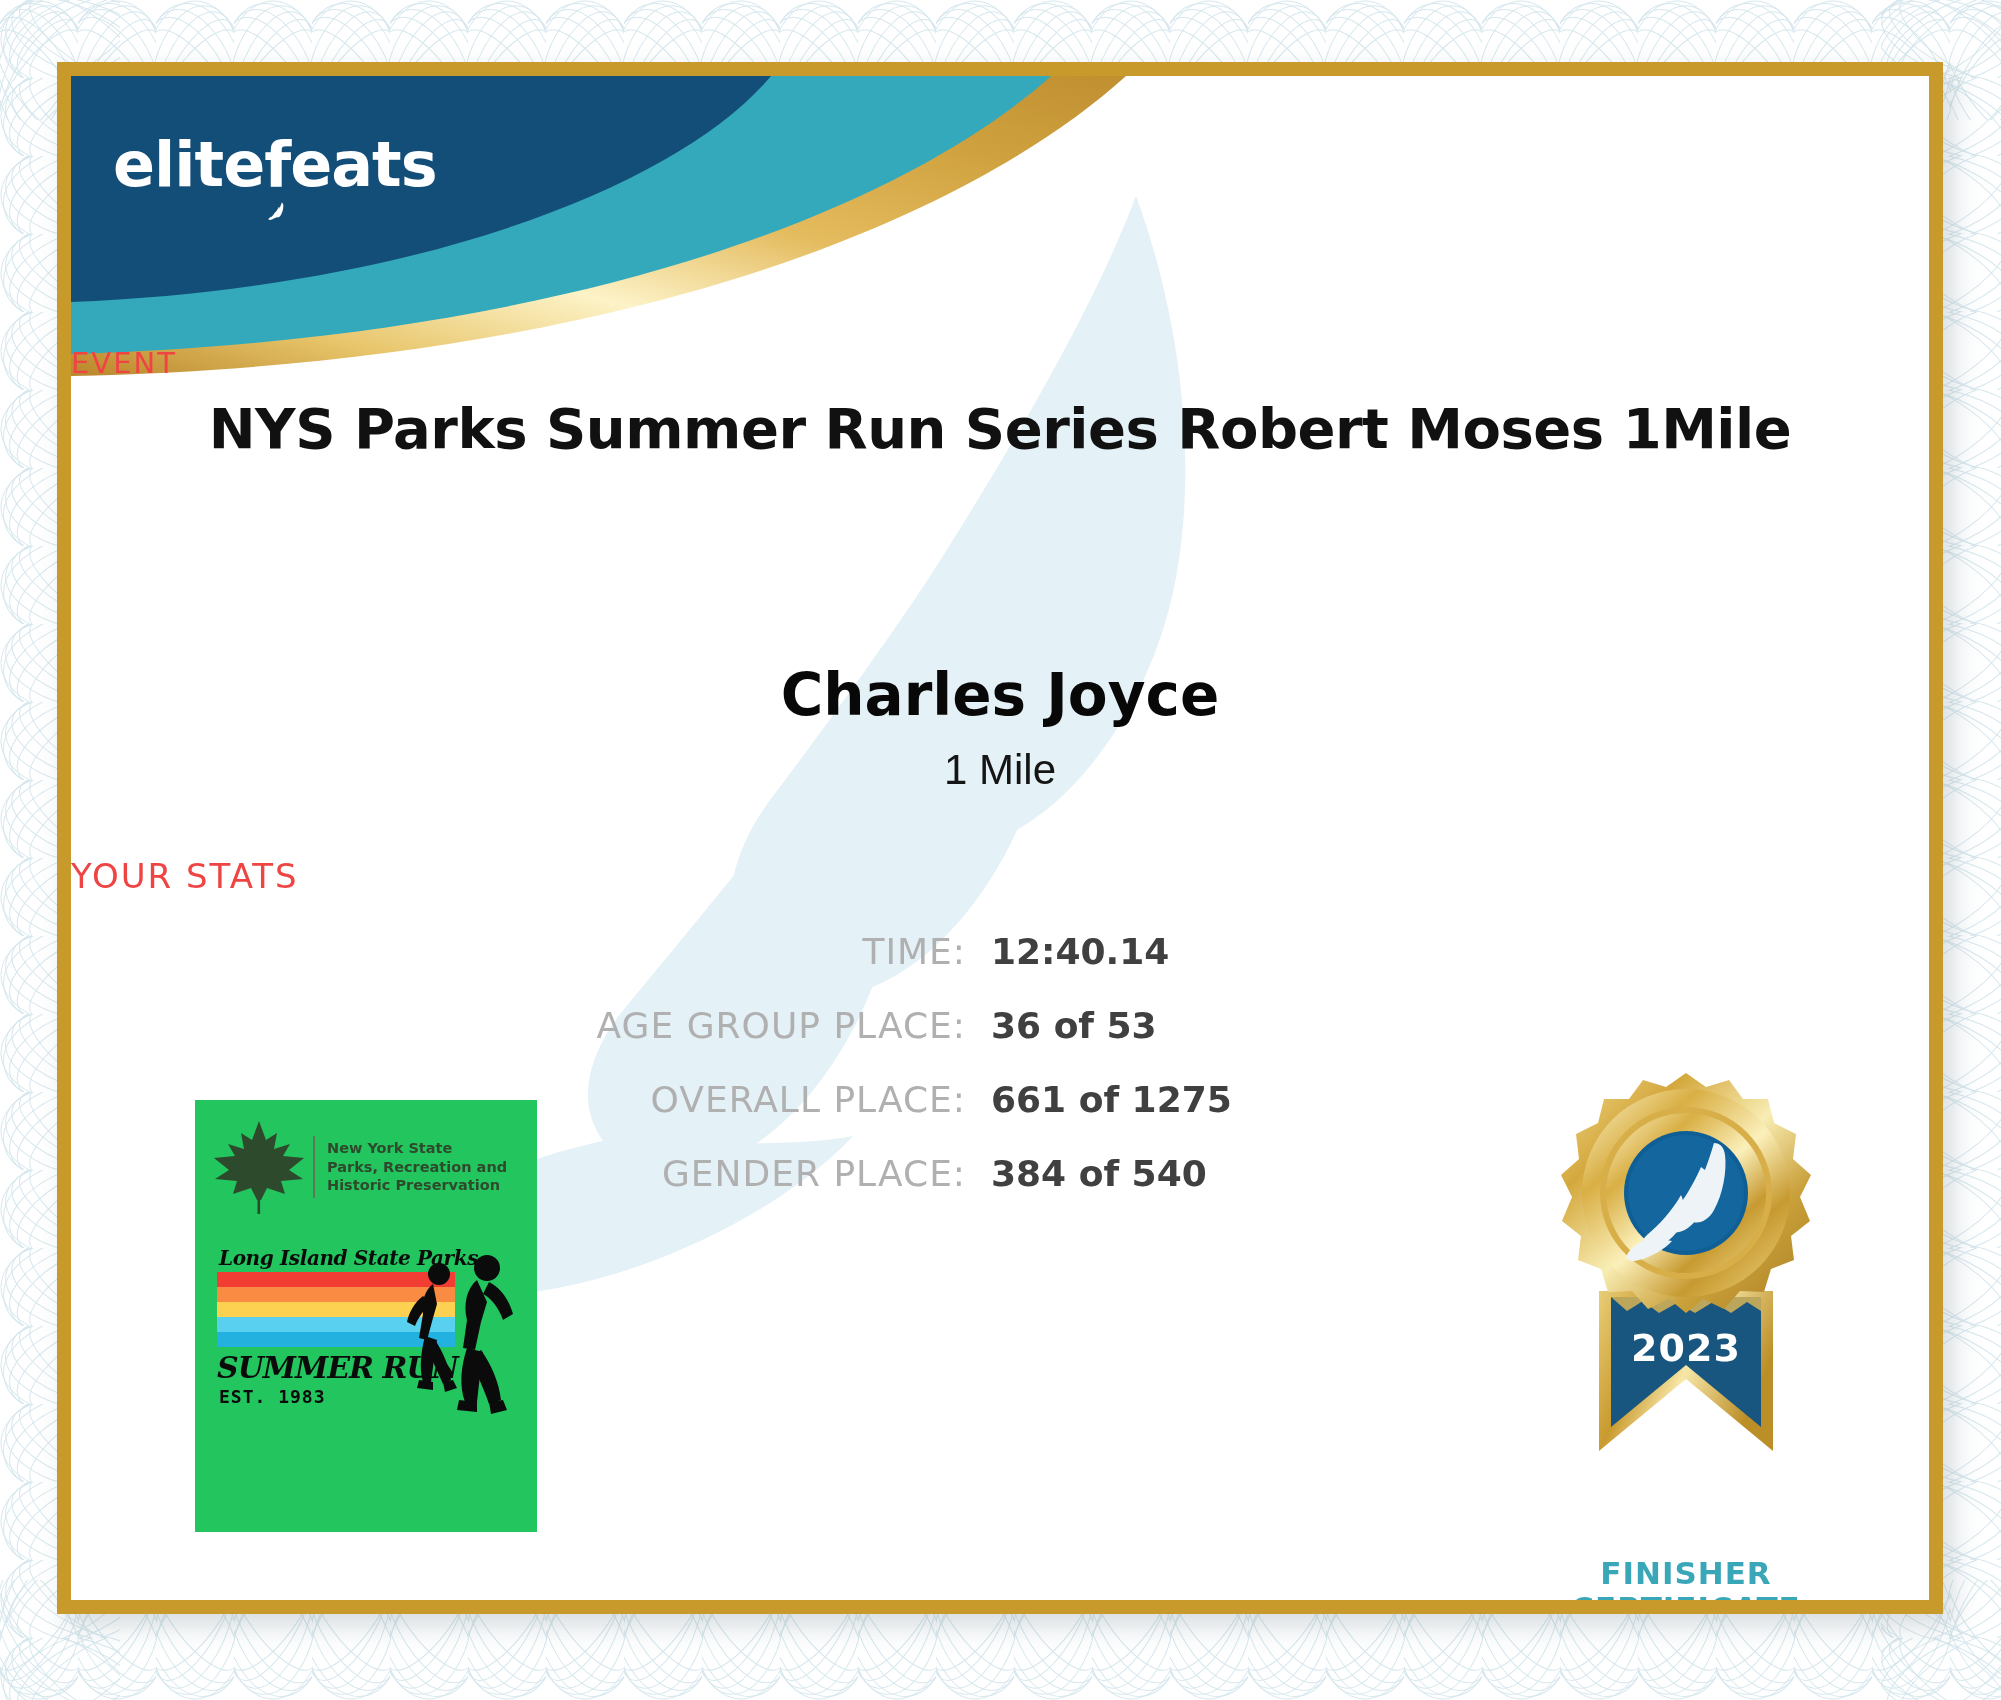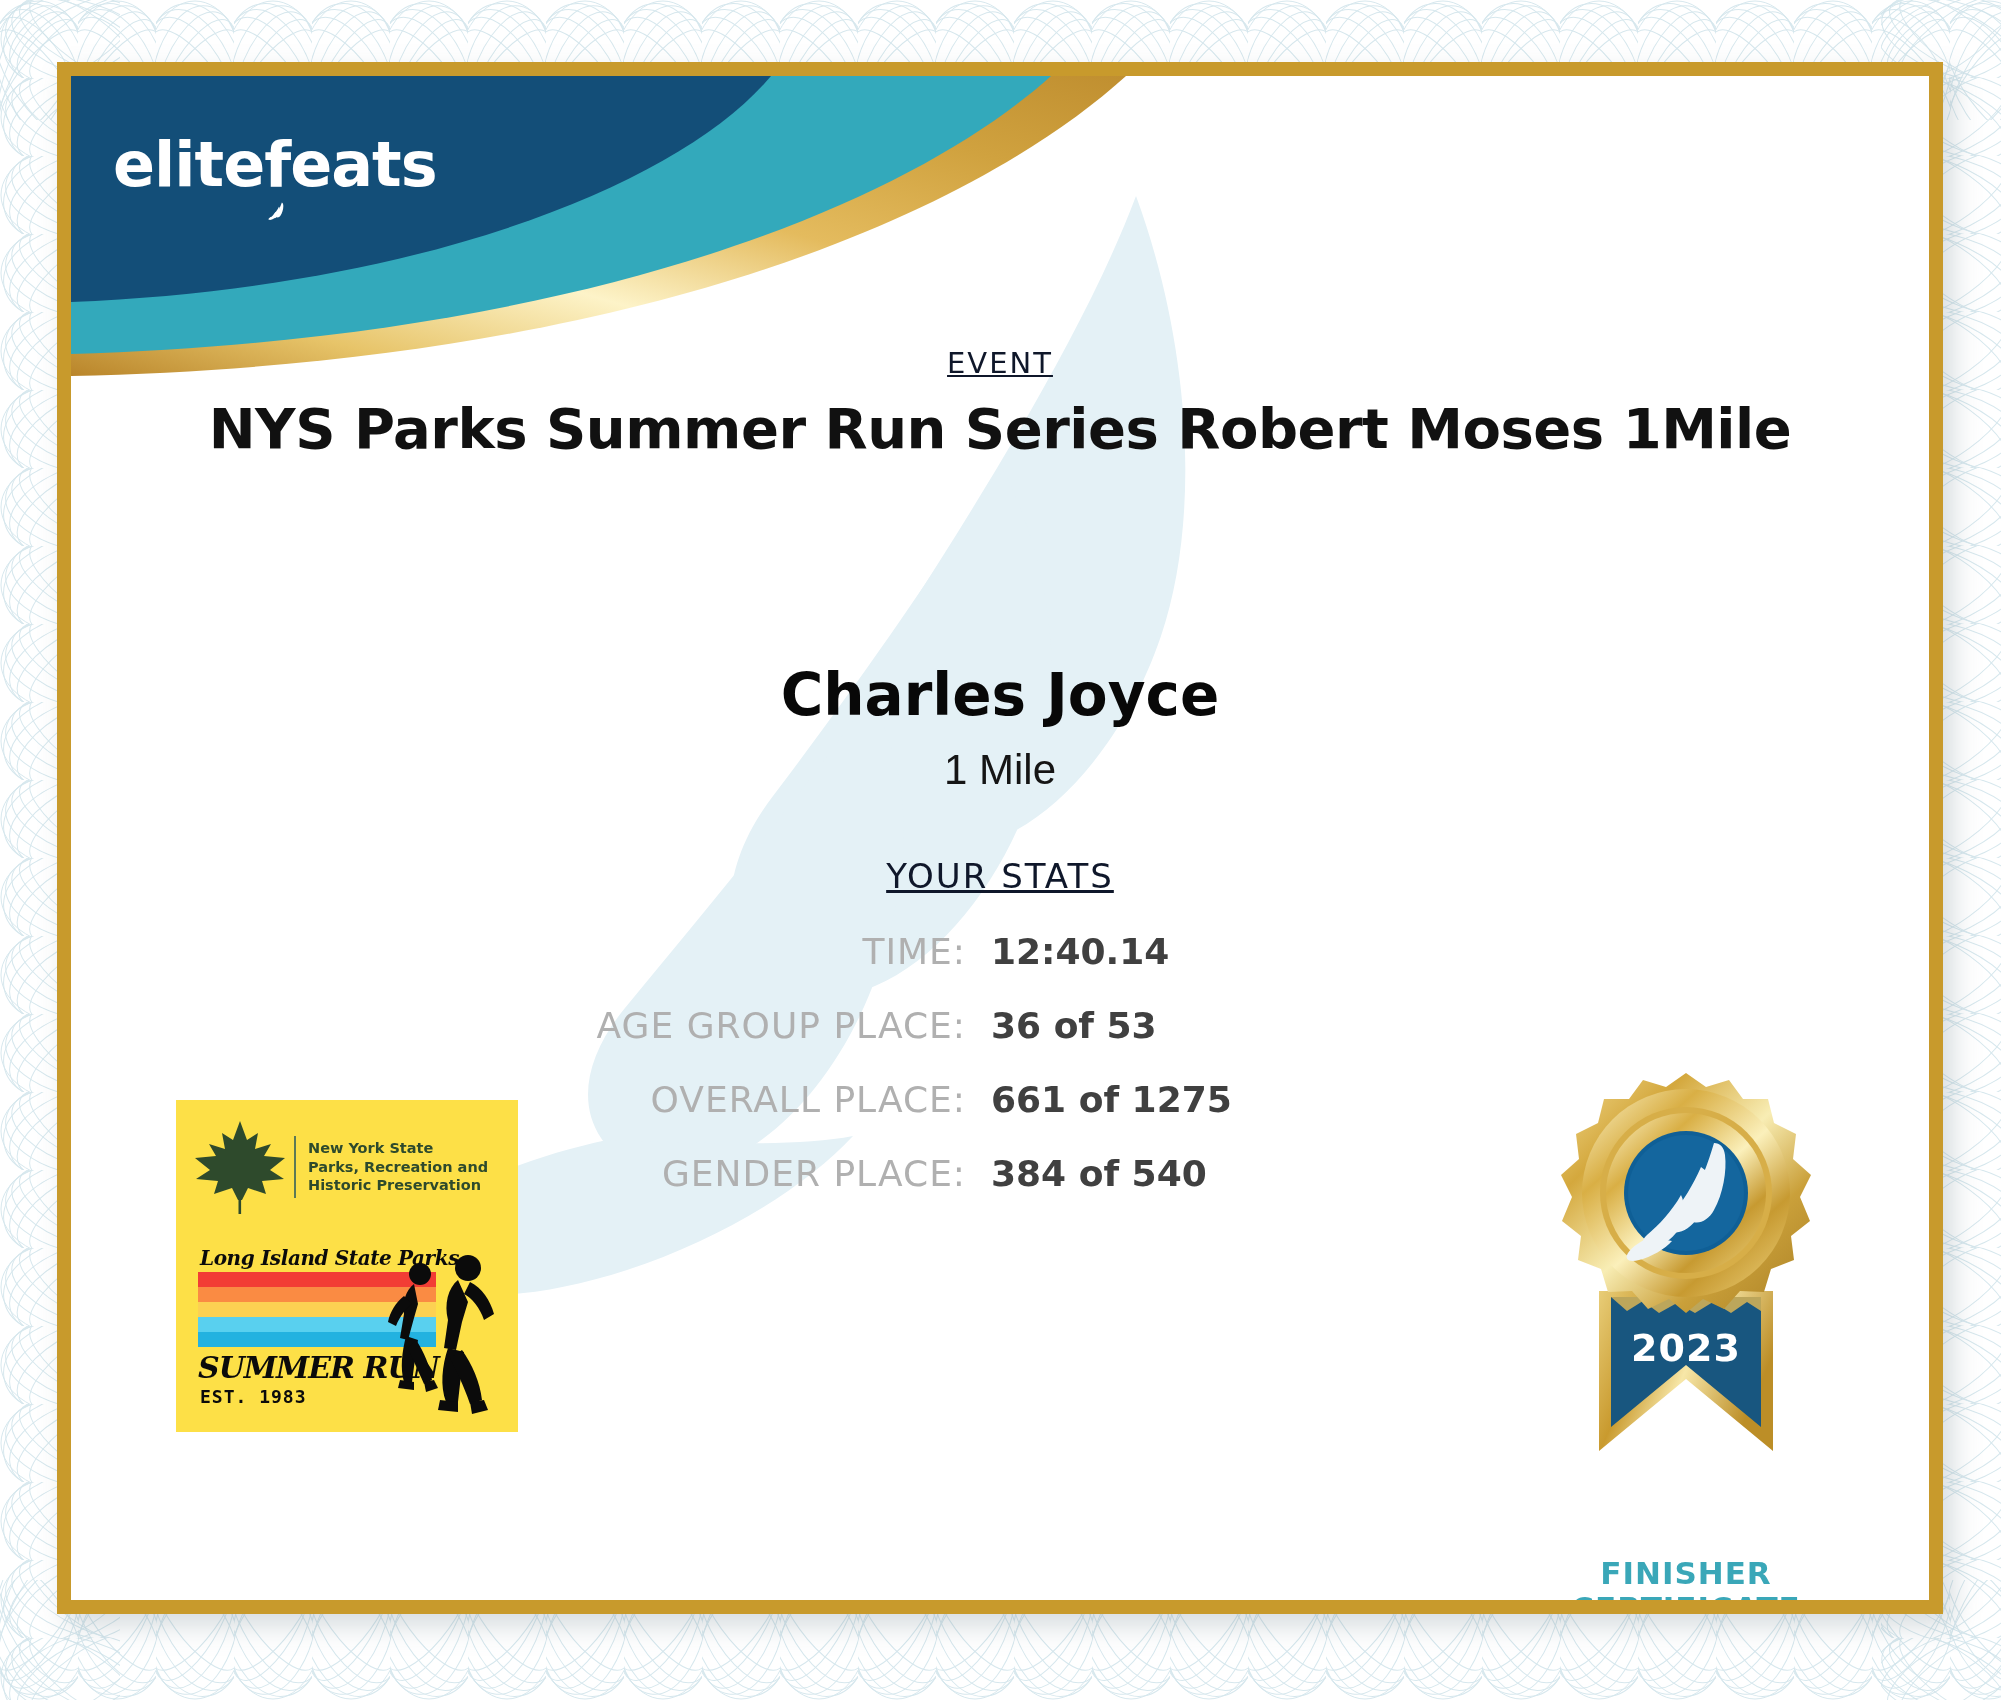--- a/index.html
+++ b/index.html
@@ -59,25 +59,24 @@
   }
   #brand-wing{margin-left:4px;margin-top:6px;}
 
   
   #content{
     position:absolute;left:0;top:0;width:100%;height:100%;
     z-index:5;
   }
   .kicker{
     position:absolute;
-    text-align:center;
-    color:#0f172a;
+    text-align:left;
+    color:#ef4444;
     font-family:"DejaVu Sans", sans-serif;
     letter-spacing:2px;
-    text-decoration:underline;
   }
   #event-kicker{left:0;right:0;top:270px;font-size:29px;}
   #event-title{
     position:absolute;left:0;right:0;top:320px;
     text-align:center;
     color:#111111;
     font-size:56px;
     font-weight:bold;
     font-family:"DejaVu Sans", sans-serif;
     letter-spacing:-0.5px;
@@ -127,23 +126,23 @@
     color:#404040;
     font-size:36px;
     font-weight:bold;
     font-family:"DejaVu Sans", sans-serif;
     white-space:nowrap;
   }
 
   
   #sponsor-logo{
     position:absolute;
-    left:105px;top:1024px;
-    width:342px;height:332px;
-    background:#fde047;
+    left:124px;top:1024px;
+    width:342px;height:432px;
+    background:#22c55e;
     z-index:6;
     overflow:hidden;
   }
   #nys-row{
     position:absolute;left:16px;top:18px;
     display:flex;align-items:center;
   }
   #nys-leaf{flex:0 0 auto;}
   #nys-divider{
     width:2px;height:62px;background:#5d7a56;margin:0 12px 0 6px;

